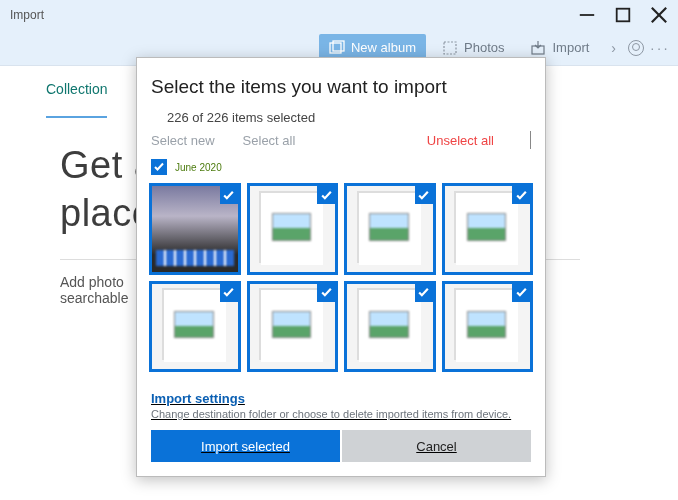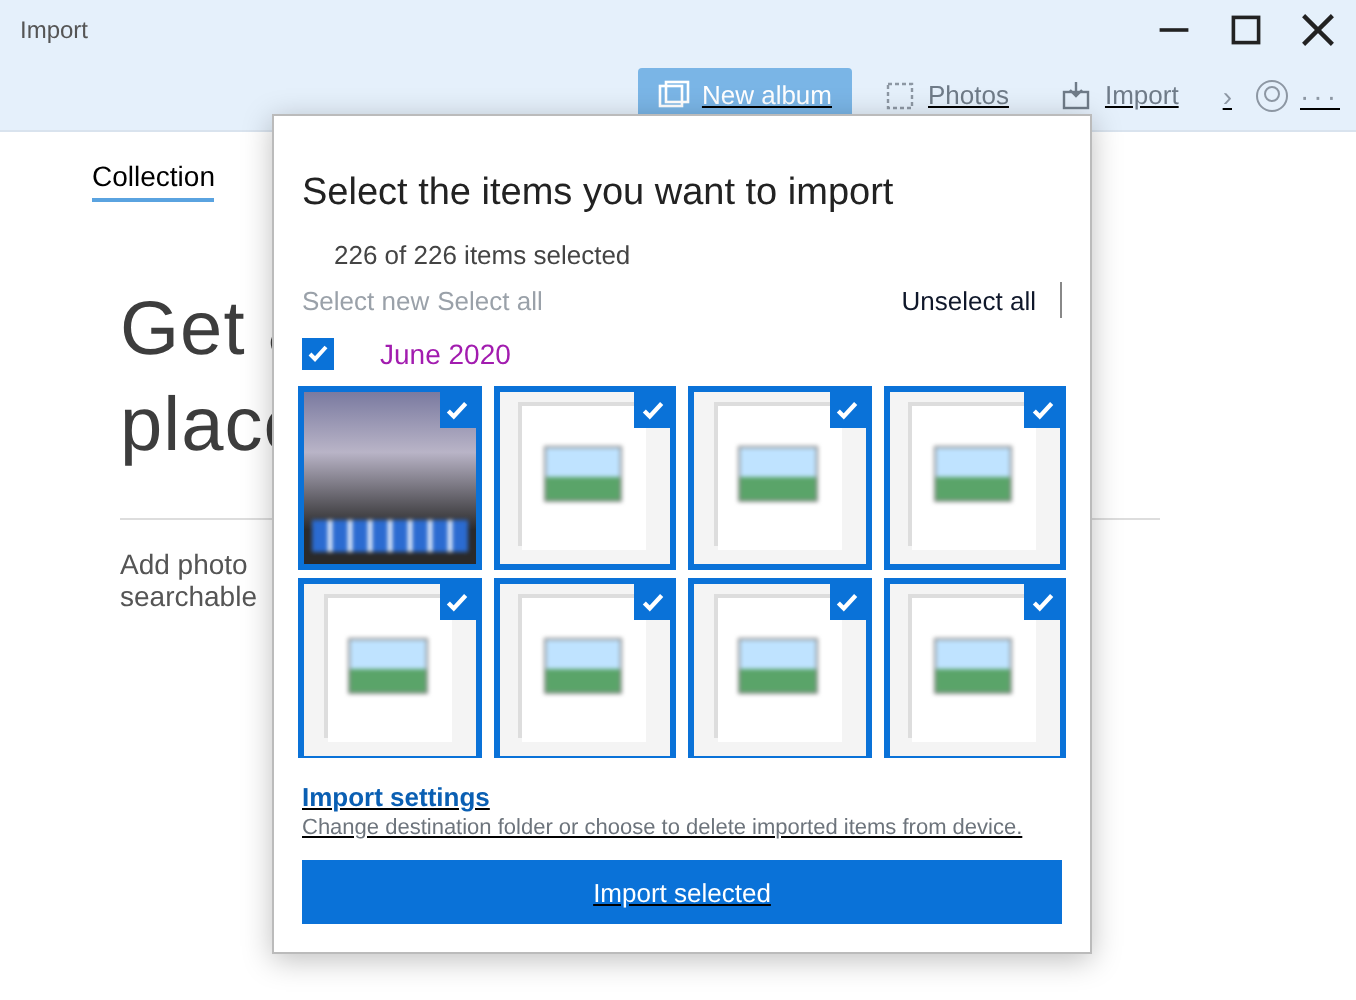--- a/index.html
+++ b/index.html
@@ -5,49 +5,49 @@
   * { box-sizing: border-box; margin: 0; padding: 0; font-family: "Segoe UI", Arial, sans-serif; }
   body { width: 678px; height: 500px; background: #fff; overflow: hidden; position: relative; }
 
   
   .titlebar { height: 30px; background: #e5f0fb; display: flex; align-items: center; padding: 0 10px; }
   .titlebar .title { font-size: 12px; color: #555; }
   .winbtns { margin-left: auto; display: flex; gap: 18px; align-items: center; }
   .winbtn { width: 18px; height: 18px; display:flex; align-items:center; justify-content:center; color:#222; }
 
   
-  .toolbar { height: 36px; background: #e5f0fb; display:flex; align-items:center; padding: 0 8px 0 0; gap: 6px; border-bottom: 1px solid rgba(0,0,0,0.05); text-decoration: underline; }
+  .toolbar { height: 36px; background: #e5f0fb; display:flex; align-items:center; padding: 0 8px 0 0; gap: 6px; border-bottom: 1px solid rgba(0,0,0,0.05); }
   .toolbar .spacer { flex:1; }
   .tbtn { display:flex; align-items:center; gap:6px; padding: 6px 10px; font-size: 13px; color:#6f7b88; border-radius: 2px; }
   .tbtn.primary { background:#7ab5e6; color:#fff; }
   .tbtn .ic { width:16px; height:16px; }
   .chev { color:#8d97a3; font-size:14px; padding:0 6px; }
   .avatar { width:16px; height:16px; border:1.2px solid #8d97a3; border-radius:50%; position:relative; }
   .avatar::after { content:""; position:absolute; width:6px; height:6px; border:1.2px solid #8d97a3; border-radius:50%; top:2px; left:3px; }
   .more { color:#8d97a3; letter-spacing:2px; font-size:14px; }
 
   
   .subnav { padding: 14px 0 0 46px; }
-  .subnav .tab { font-size: 14px; color:#000000; border-bottom: 2px solid #5aa3e0; padding-bottom: 3px; }
+  .subnav .tab { font-size: 14px; color:#0f766e; border-bottom: 2px solid #5aa3e0; padding-bottom: 19px; }
 
   
   .bgcontent { padding: 44px 0 0 60px; color:#4a4a4a; max-width: 600px; }
   .bgcontent h1 { font-size: 38px; font-weight: 300; line-height: 1.25; color:#3d3d3d; letter-spacing:0.5px;}
   .bgcontent hr { margin: 22px 0 14px; border:none; border-top:1px solid #ddd; width: 520px; }
   .bgcontent p { font-size: 14px; color:#555; }
 
   
   .dialog { position:absolute; top:57px; left:136px; width:410px; height:420px; background:#fff; border:1px solid #bbb; box-shadow: 0 3px 14px rgba(0,0,0,0.25); display:flex; flex-direction:column; }
-  .dialog .head { padding: 28px 14px 6px; }
+  .dialog .head { padding: 18px 14px 6px; }
   .dialog .head h2 { font-size: 19px; font-weight: 400; color:#222; }
   .dialog .selcount { font-size: 13px; color:#444; padding: 6px 30px 0; }
-  .dialog .selrow { display:flex; align-items:center; padding: 6px 14px 8px; gap:4px; font-size:13px; color:#9aa1a9; }
-  .dialog .selrow .right { margin-left:auto; color:#0f172a;padding-left:16px; }
+  .dialog .selrow { display:flex; align-items:center; padding: 6px 14px 8px; gap:28px; font-size:13px; color:#9aa1a9; }
+  .dialog .selrow .right { margin-left:auto; color:#ef4444;padding-left:16px; }
   .dialog .selrow .divider { width:1px; height:18px; background:#888; margin-left:8px; }
-  .grouphdr { display:flex; align-items:center; gap:23px; padding: 2px 14px 8px; font-size:14px; color:#a21caf; }
+  .grouphdr { display:flex; align-items:center; gap:8px; padding: 2px 14px 8px; font-size:10px; color:#4d7c0f; }
   .chk { width:16px; height:16px; background:#0a72d8; display:flex; align-items:center; justify-content:center; }
   .chk svg { width:12px; height:12px; }
 
   .grid { flex:1; overflow:hidden; padding: 0 12px; display:grid; grid-template-columns: repeat(4, 1fr); gap:6px; align-content: start; }
   .thumb { position:relative; aspect-ratio:1/1; border: 3px solid #0a72d8; background:#f4f4f4; overflow:hidden; }
   .thumb .mark { position:absolute; top:0; right:0; width:18px; height:18px; background:#0a72d8; display:flex; align-items:center; justify-content:center; }
   .thumb .mark svg { width:13px; height:13px; }
   .thumb.photo { background: linear-gradient(180deg,#7a7aa0 0%, #b9b4c7 35%, #2a2a2a 80%); }
   .thumb.photo::before{content:"";position:absolute;bottom:6px;left:4px;right:4px;height:16px;background:repeating-linear-gradient(90deg,#2b6bd1 0 8px,#fff 8px 10px);filter:blur(1px);}
   .thumb.generic::before { content:""; position:absolute; top:8%; left:14%; width:72%; height:84%; background:#fff; box-shadow: -2px -2px 0 #ddd; }
@@ -206,15 +206,16 @@
           </svg>
         </span>
       </div>
   </div>
 
   <div class="footer">
     <div class="settings">Import settings</div>
     <div class="desc">Change destination folder or choose to delete imported items from device.</div>
     <div class="btnrow">
       <div class="btn primary">Import selected</div>
+      <div class="btn secondary">Cancel</div>
     </div>
   </div>
 </div>
 
 </body></html>

